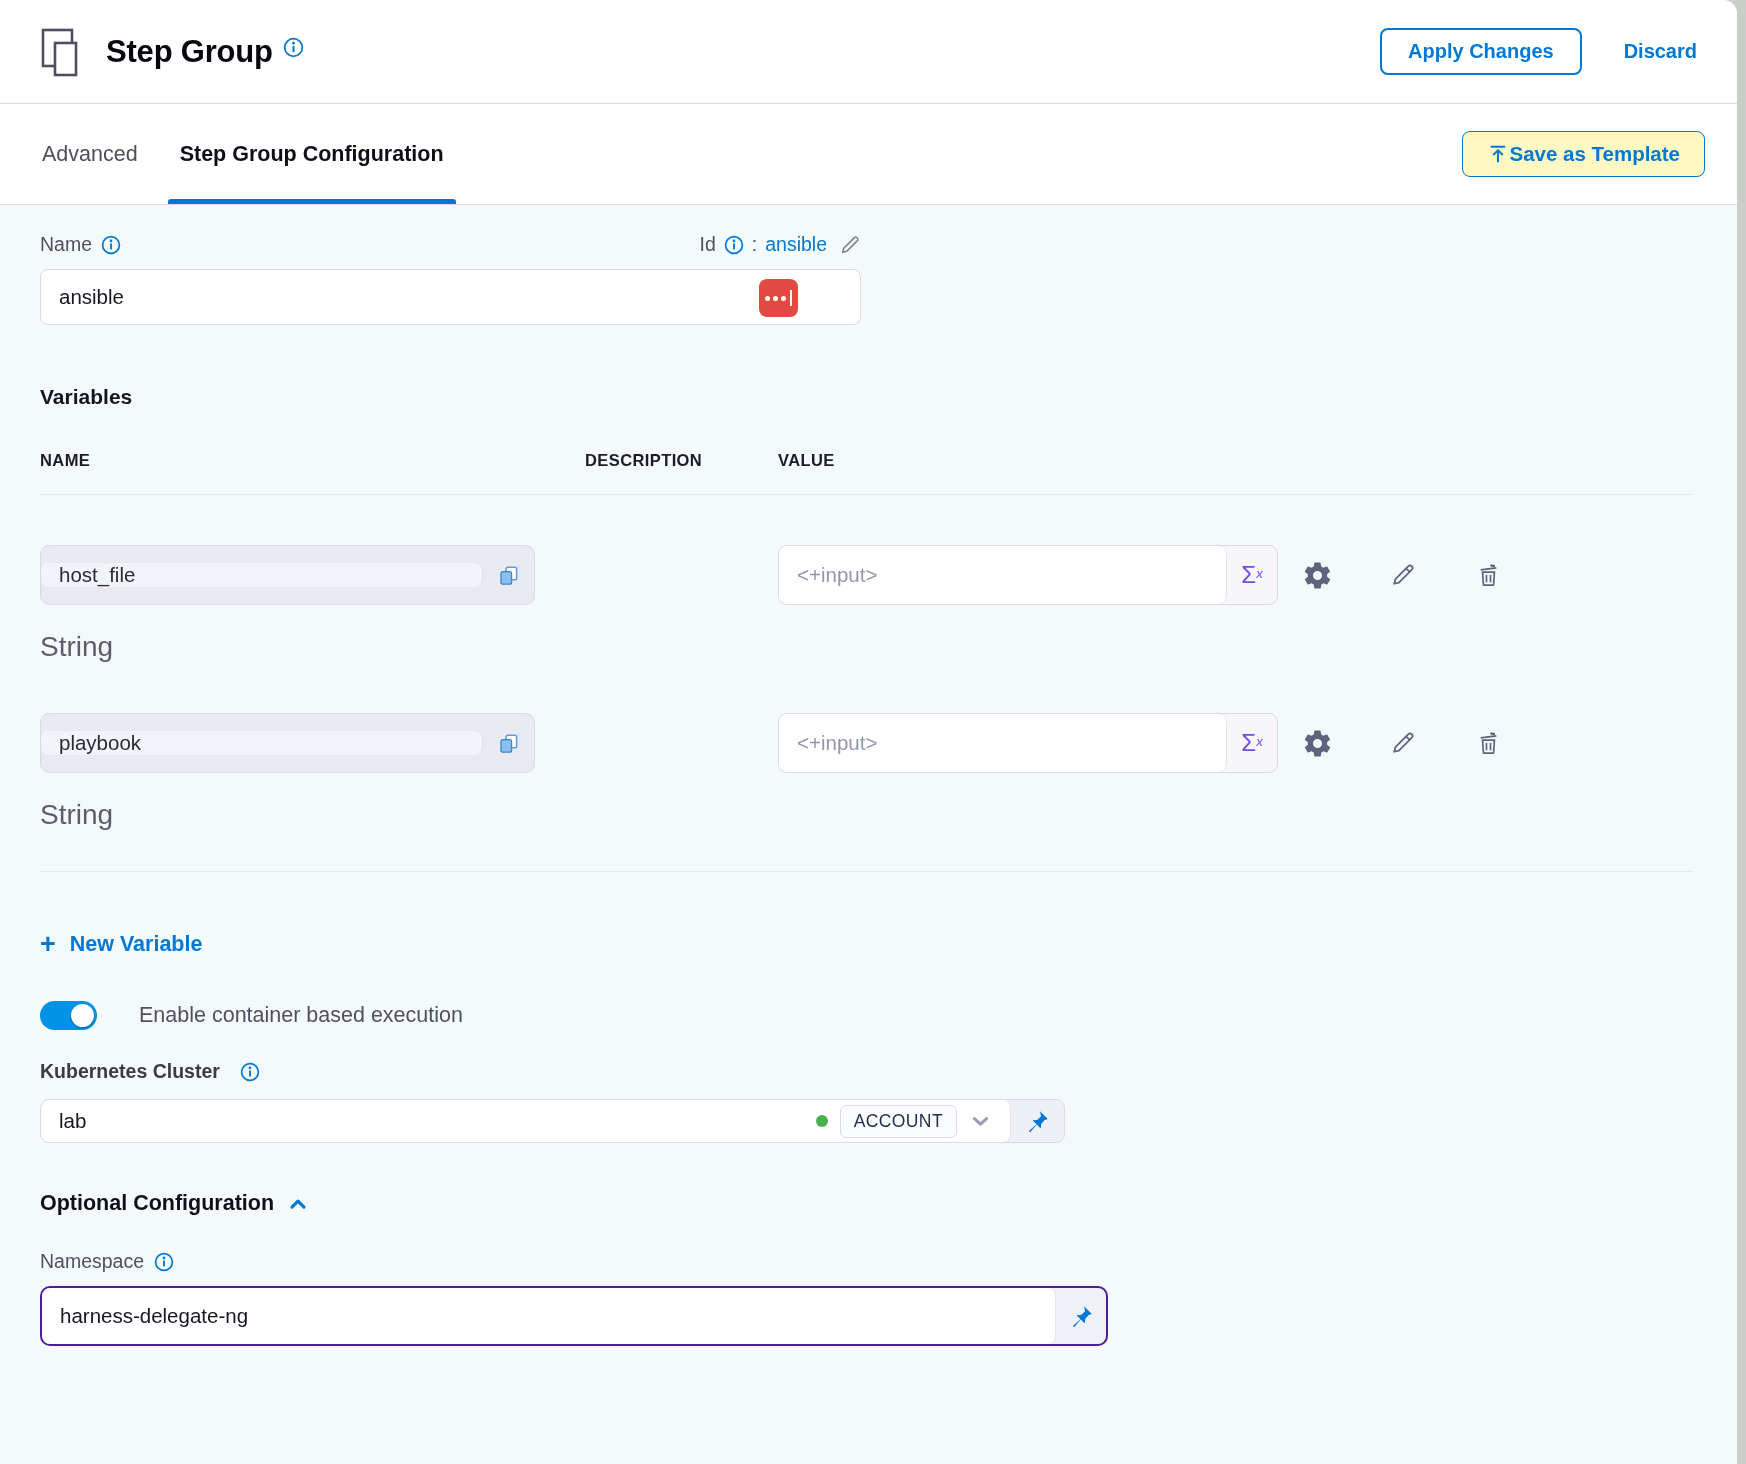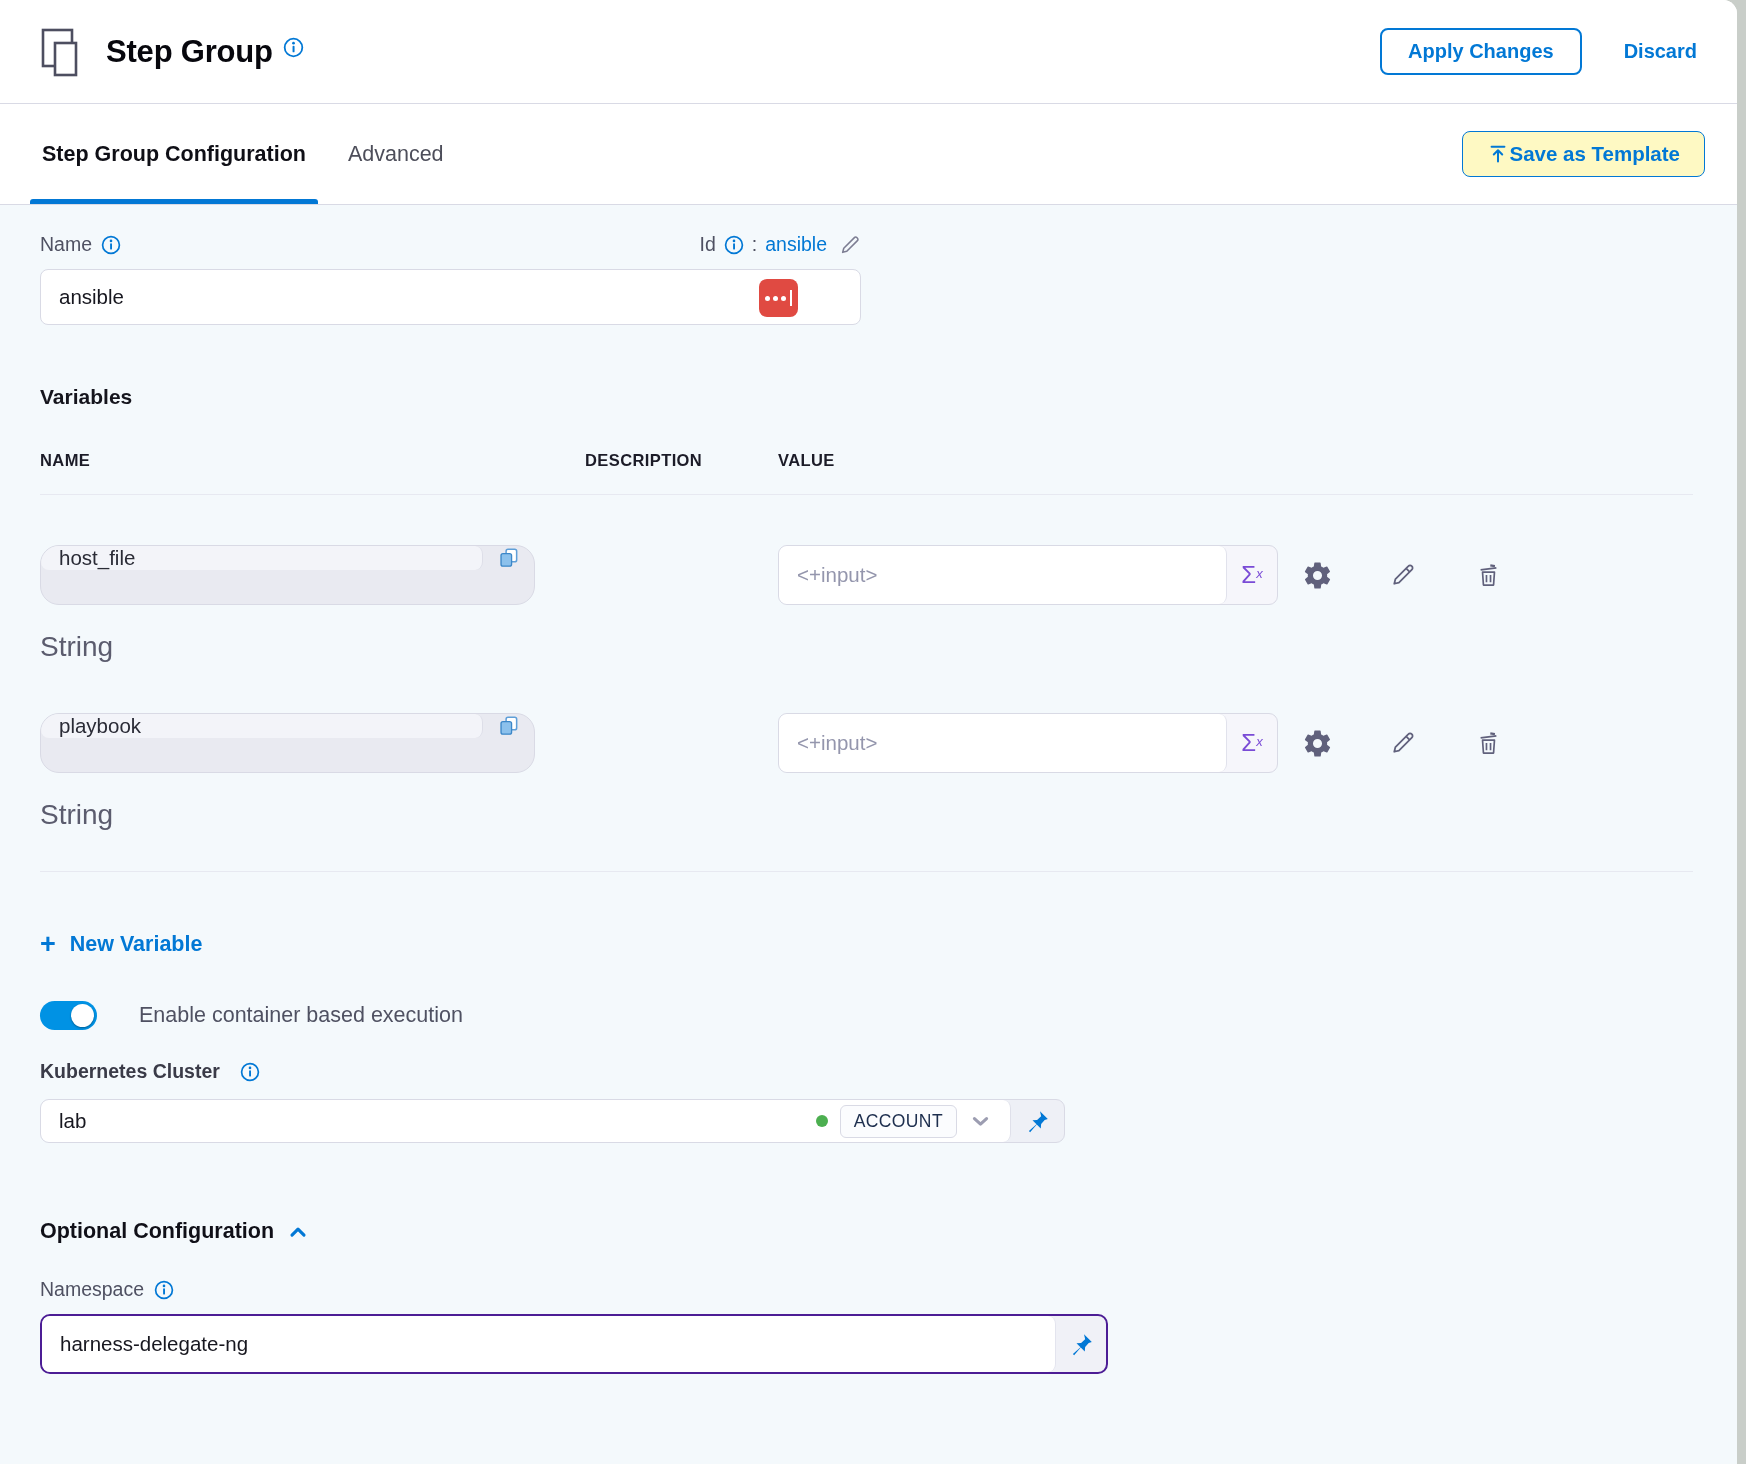--- a/index.html
+++ b/index.html
@@ -79,21 +79,21 @@
 
   .var-grid { display:grid; grid-template-columns:545px 193px 500px auto; align-items:center; }
   .var-headers { margin-top:42px; }
   .col-h { font-size:16.5px; font-weight:700; color:#1c1c28; letter-spacing:0.4px; }
 
   .divider { margin-top:24px; height:1px; background:#e7e9f1; width:1653px; border:none; }
 
   .var-row { margin-top:50px; }
   .field-gray {
     width:495px; height:60px; background:#e9eaf1; border:1px solid #d9dae5;
-    border-radius:19px; display:flex; overflow:hidden; align-items:flex-start;
+    border-radius:9px; display:flex; overflow:hidden; align-items:center;
   }
   .field-gray .inner {
     flex:1; background:#f3f4f9; border-radius:8px; border-right:1px solid #dddee8;
     display:flex; align-items:center;
   }
   .field-gray input {
     width:100%; border:none; outline:none; background:transparent;
     font-size:20.5px; color:#2a2b36; padding:0 18px; font-family:inherit;
   }
   .copy-btn { width:51px; display:flex; align-items:center; justify-content:center; cursor:pointer; }
@@ -148,21 +148,21 @@
     display:flex; align-items:center; padding:0 14px 0 18px;
   }
   .field-select input { flex:1; border:none; outline:none; background:transparent;
     font-size:20.5px; color:#17171f; font-family:inherit; min-width:0; }
   .scope-dot { width:12px; height:12px; border-radius:50%; background:#4caf50; margin-right:12px; flex:0 0 auto; }
   .scope-chip { border:1px solid #d9dae5; background:#fbfcfe; border-radius:6px;
                 padding:5px 13px; font-size:17.5px; color:#1d2e4e; letter-spacing:0.4px; flex:0 0 auto; }
   .chev-btn { margin:0 2px 0 10px; }
   .pin-section { width:53px; display:flex; align-items:center; justify-content:center; cursor:pointer; }
 
-  .opt-config { margin-top:76px; display:flex; align-items:center; gap:12px; }
+  .opt-config { margin-top:48px; display:flex; align-items:center; gap:12px; }
   .opt-title { font-size:21.5px; font-weight:700; color:#101018; }
   .ns-label { margin-top:34px; font-size:19.5px; color:#4f5162; font-weight:500;
               display:flex; align-items:center; gap:10px; }
   .field-focus {
     margin-top:13px; width:1068px; height:60px; background:#f0f1f7;
     border:2px solid #4c1d95; border-radius:10px; display:flex; overflow:hidden;
   }
   .field-focus .inner {
     flex:1; background:#fff; border-radius:8px; border-right:1px solid #e3e4ee;
     display:flex; align-items:center;
@@ -191,22 +191,22 @@
           <rect x="9.1" y="8.3" width="1.9" height="6.3" rx="0.9" fill="#0278d5"></rect>
         </svg>
     </span>
     <div class="header-right">
       <button class="btn-apply">Apply Changes</button>
       <button class="btn-discard">Discard</button>
     </div>
   </div>
 
   <div class="tabbar">
+    <div class="tab">Advanced</div>
     <div class="tab active">Step Group Configuration</div>
-    <div class="tab">Advanced</div>
     <button class="btn-template">
       <span style="display:inline-flex;">
         <svg viewBox="0 0 24 24" width="22" height="22" fill="none" stroke="#0278d5" stroke-width="2.2" stroke-linecap="round" stroke-linejoin="round">
             <path d="M5 4.2h14"></path>
             <path d="M12 20.2V8.6"></path>
             <path d="M7.4 12.6L12 8l4.6 4.6"></path>
           </svg>
       </span>
       <span>Save as Template</span>
     </button>

